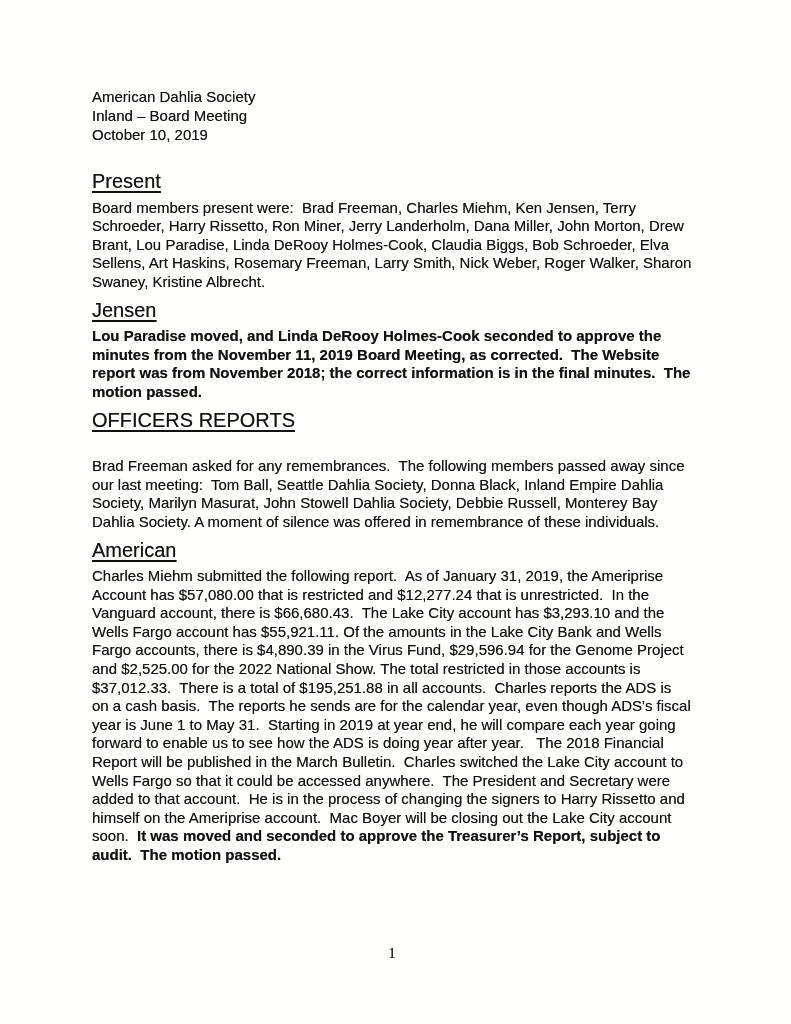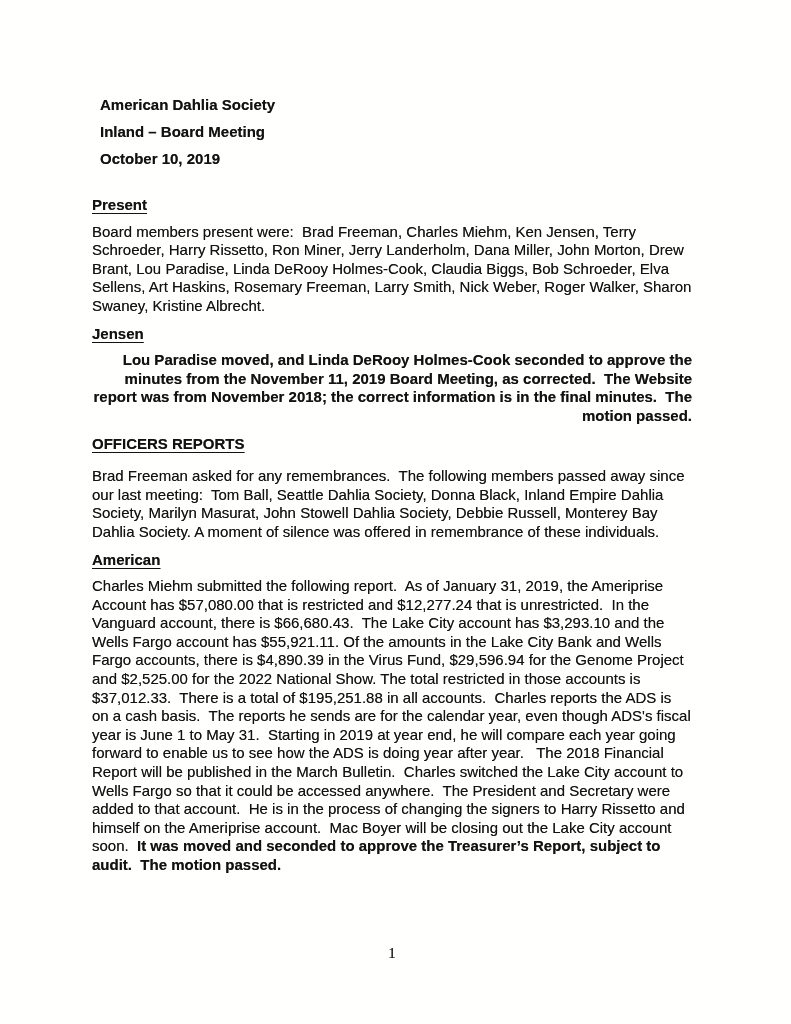--- a/index.html
+++ b/index.html
@@ -12,32 +12,32 @@
     padding: 87px 99px 0 92px;
     font-family: "Liberation Sans", sans-serif;
     font-size: 15px;
     line-height: 18.6px;
     color: #121212;
     overflow: hidden;
     text-shadow: 0 0 0.45px rgba(10,10,10,0.6);
   }
   .page p, .page h2 { white-space: pre-wrap; }
   .doc-header { margin: 0 0 28px 0; }
-  .doc-header p { margin: 8px; font-weight: 700; line-height: 19px; }
+  .doc-header p { margin: 0; font-weight: 400; line-height: 19px; }
   .para { margin: 0 0 9px 0; }
-  .para.bold, .bold { font-weight: 700; text-align: right; }
+  .para.bold, .bold { font-weight: 700; }
   .sec-heading {
-    font-size: 15px;
-    font-weight: 700;
+    font-size: 20px;
+    font-weight: 400;
     text-decoration: underline;
     text-underline-offset: 3px;
     margin: 0 0 8px 0;
     line-height: 18.6px;
   }
-  .sec-heading.major { margin-bottom: 14px; }
+  .sec-heading.major { margin-bottom: 28px; }
   .page-number {
     position: absolute;
     top: 944px;
     left: 92px;
     width: 600px;
     text-align: center;
     font-family: "Liberation Serif", serif;
     font-size: 15px;
     color: #1a1a1a;
   }

